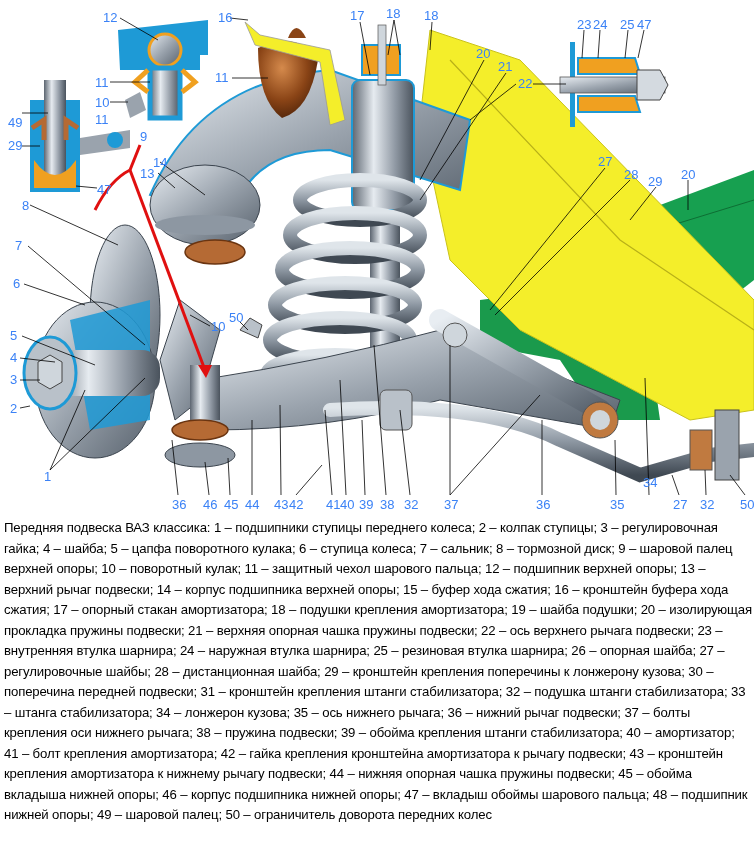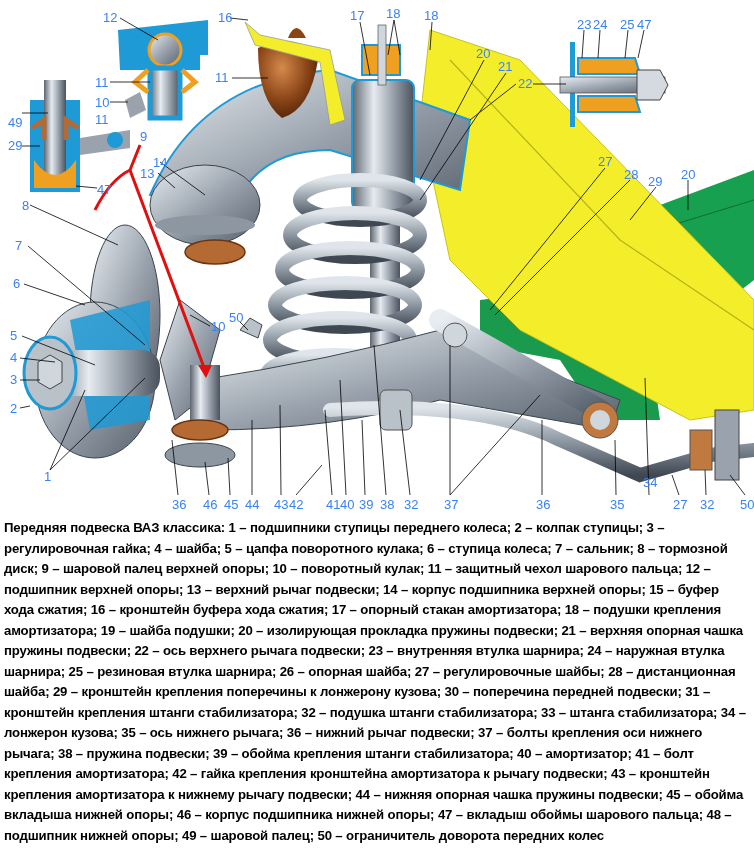--- a/index.html
+++ b/index.html
@@ -1,20 +1,20 @@
 <!DOCTYPE html>
 <html><head>
 <meta charset="utf-8">
 <style>
   html, body { margin: 0; padding: 0; background: #ffffff; }
   body { width: 754px; height: 848px; position: relative; overflow: hidden; font-family: "Liberation Sans", sans-serif; }
   #figure { position: absolute; left: 0; top: 0; width: 754px; height: 515px; }
   #figure svg { position: absolute; left: 0; top: 0; }
   .callout { position: absolute; font-family: "Liberation Sans", sans-serif; font-weight: normal; font-size: 13px; color: #3b82f6; line-height: 1; white-space: nowrap; }
-  #caption { position: absolute; left: 4px; top: 518px; width: 748px; font-family: "Liberation Sans", sans-serif; font-weight: bold; font-size: 13.2px; line-height: 20.5px; color: #000; letter-spacing: -0.15px; }
+  #caption { position: absolute; left: 4px; top: 518px; width: 748px; font-family: "Liberation Sans", sans-serif; font-weight: normal; font-size: 13.2px; line-height: 20.5px; color: #000; letter-spacing: -0.15px; }
 </style>
 </head>
 <body>
 
 <div id="figure">
   <svg width="754" height="515" viewBox="0 0 754 515">
     <defs>
       <linearGradient id="steel" x1="0" y1="0" x2="1" y2="1">
         <stop offset="0" stop-color="#e8edf2"></stop>
         <stop offset="0.5" stop-color="#9aa3ad"></stop>

